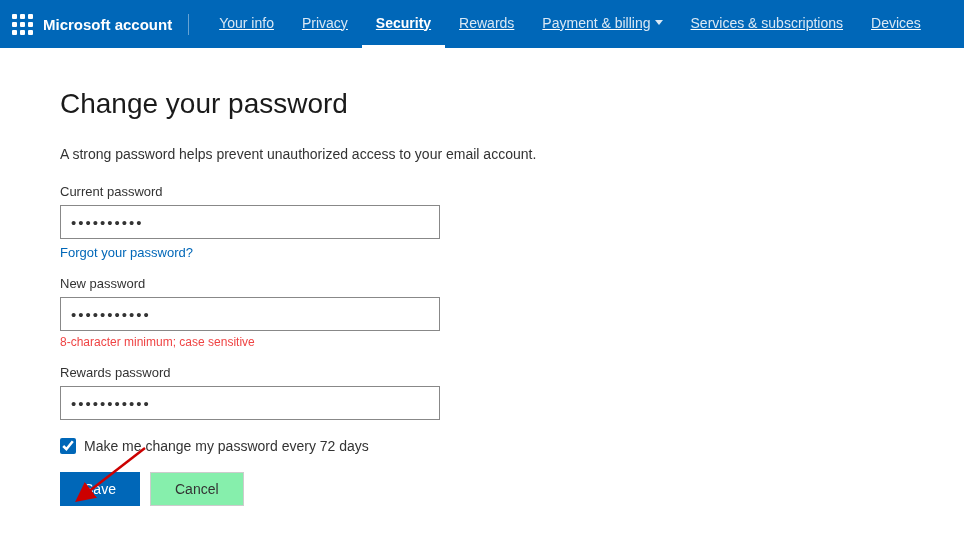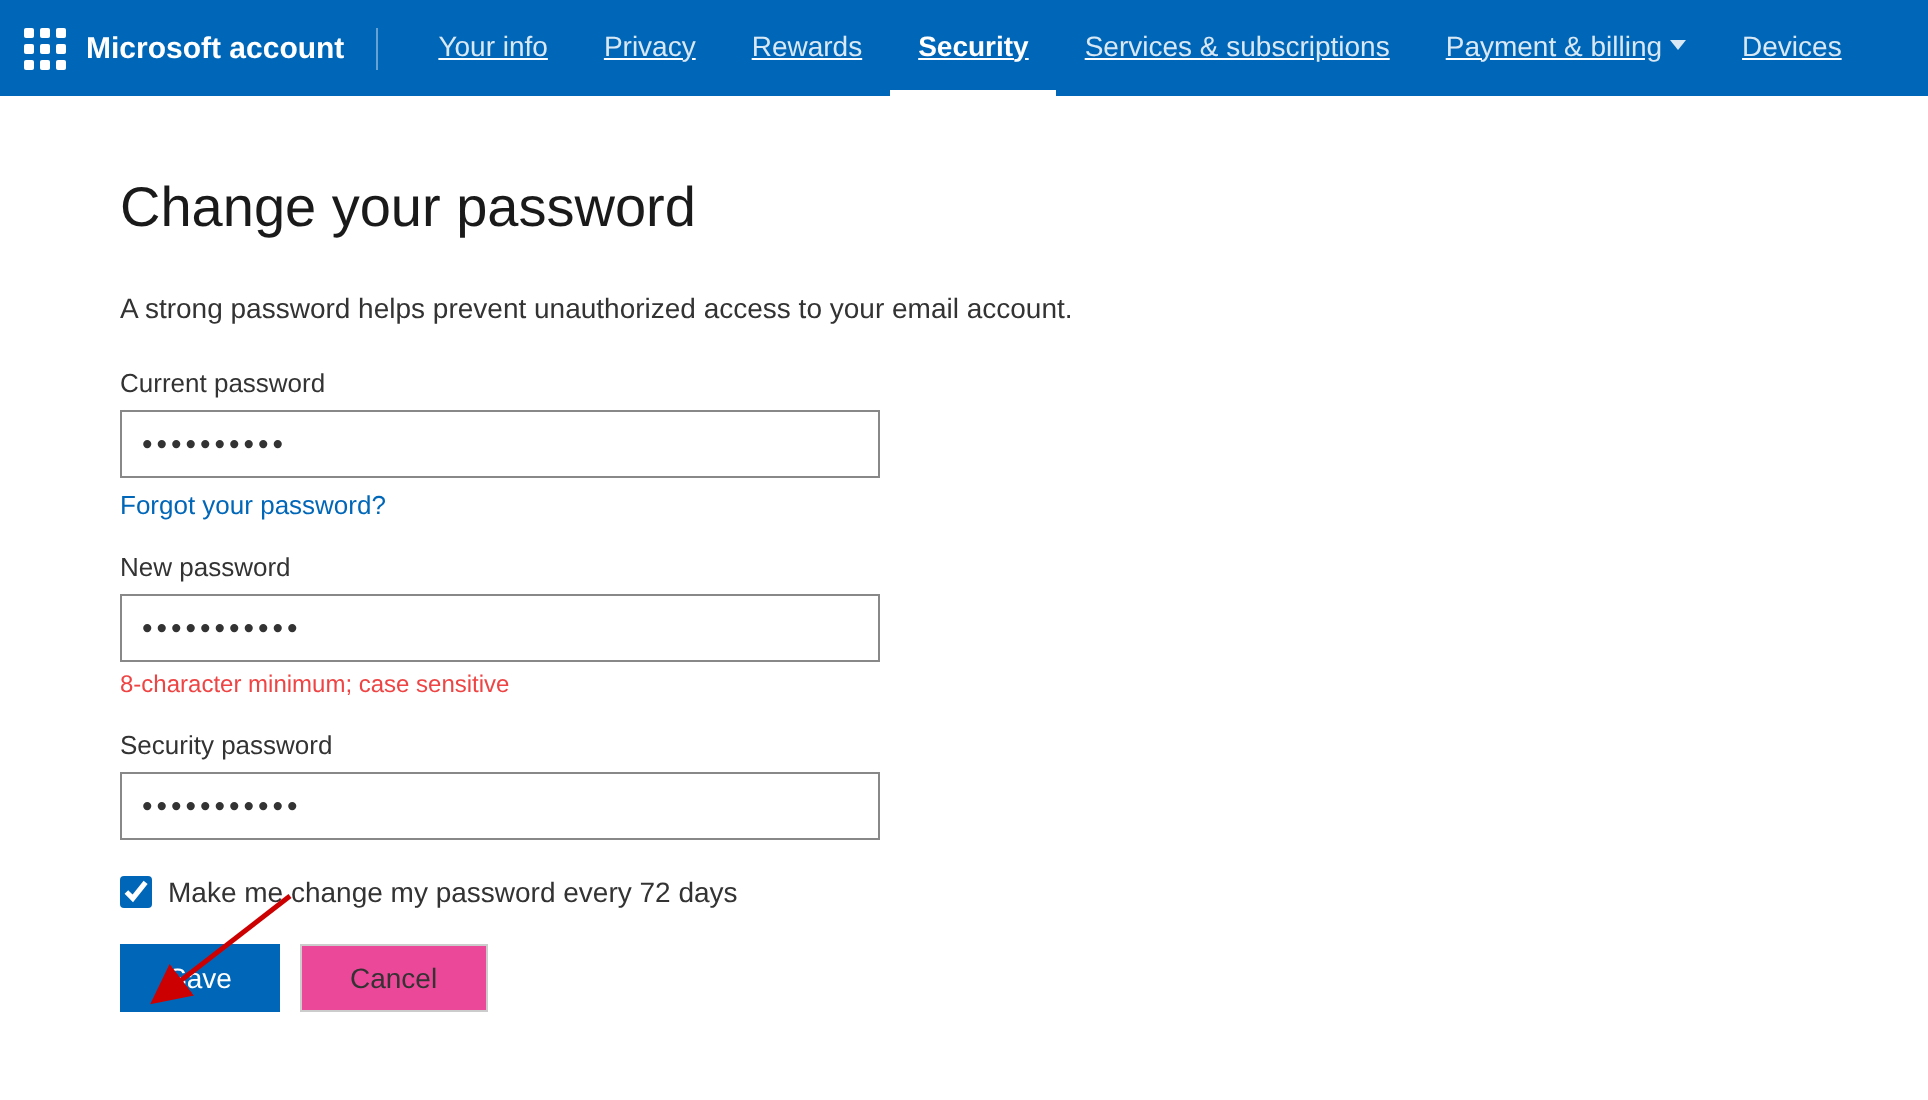--- a/index.html
+++ b/index.html
@@ -197,21 +197,21 @@
       color: #fff;
       border: none;
       padding: 8px 24px;
       font-size: 14px;
       cursor: pointer;
       font-family: 'Segoe UI', Arial, sans-serif;
       min-width: 80px;
     }
 
     .btn-cancel {
-      background: #ec4899;
+      background: #86efac;
       color: #333;
       border: 1px solid #ccc;
       padding: 8px 24px;
       font-size: 14px;
       cursor: pointer;
       font-family: 'Segoe UI', Arial, sans-serif;
       min-width: 80px;
     }
 
     .main-wrapper {
@@ -233,29 +233,29 @@
       <div class="waffle-dot"></div>
       <div class="waffle-dot"></div>
       <div class="waffle-dot"></div>
     </div>
     <span class="nav-brand">Microsoft account</span>
   </div>
 
   <div class="nav-links">
     <a class="nav-link">Your info</a>
     <a class="nav-link">Privacy</a>
+    <a class="nav-link active">Security</a>
     <a class="nav-link">Rewards</a>
-    <a class="nav-link active">Security</a>
-    <a class="nav-link">Services &amp; subscriptions</a>
     <a class="nav-link">
       <span class="nav-link-with-arrow">
         <span>Payment &amp; billing</span>
         <span class="chevron-down"></span>
       </span>
     </a>
+    <a class="nav-link">Services &amp; subscriptions</a>
     <a class="nav-link">Devices</a>
   </div>
 </nav>
 
 <div class="main-wrapper">
   <div class="main-content">
 
     <h1 class="page-title">Change your password</h1>
 
     <p class="description">A strong password helps prevent unauthorized access to your email account.</p>
@@ -267,21 +267,21 @@
       <a class="forgot-link">Forgot your password?</a>
     </div>
 
     <div class="form-section">
       <label class="field-label">New password</label>
       <input type="password" class="password-input" value="•••••••••••" style="">
       <p class="hint-text">8-character minimum; case sensitive</p>
     </div>
 
     <div class="form-section">
-      <label class="field-label">Security password</label>
+      <label class="field-label">Rewards password</label>
       <input type="password" class="reenter-input" value="•••••••••••" style="">
     </div>
 
     <div class="checkbox-row">
       <input type="checkbox" class="checkbox-input" checked="" style="">
       <label class="checkbox-label">Make me change my password every 72 days</label>
     </div>
 
     <div class="button-row">
       <button class="btn-save">Save</button>

